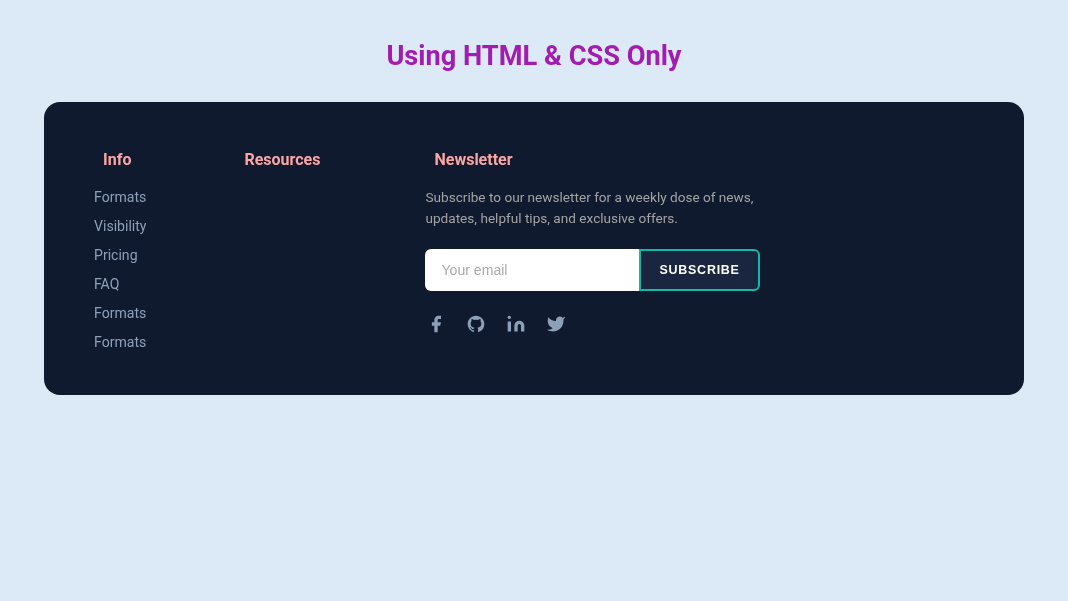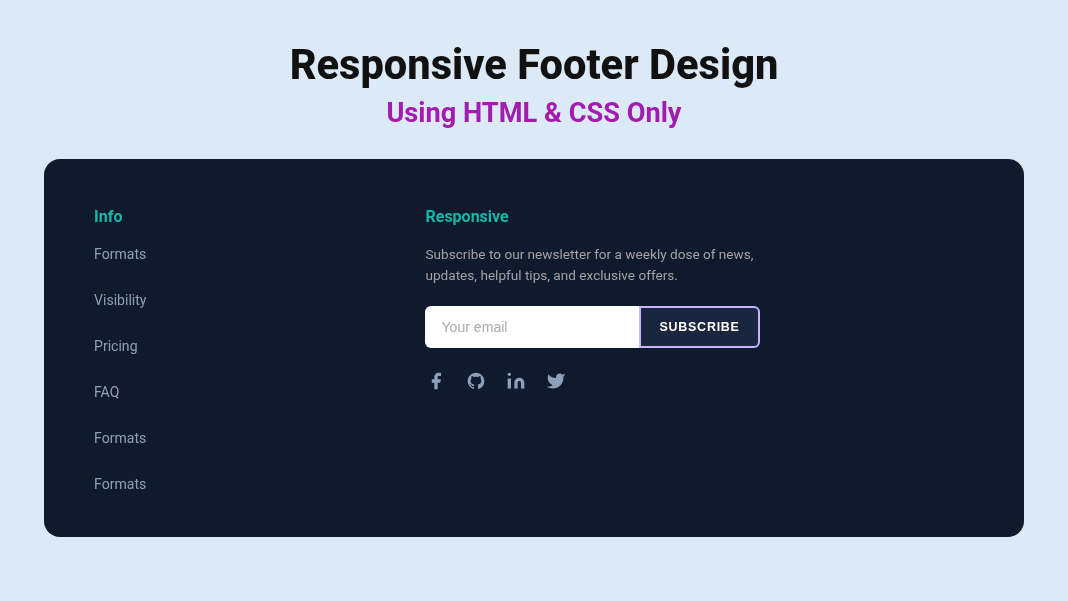--- a/index.html
+++ b/index.html
@@ -36,28 +36,29 @@
       color: #fff;
     }
     .footer-grid {
       display: grid;
       grid-template-columns: 1fr 1.4fr 1.2fr 1.6fr;
       gap: 20px;
     }
     .footer-col h3 {
       font-size: 1rem;
       font-weight: 700;
-      color: #14b8a6;
+      color: #fca5a5;
       margin-bottom: 18px;
+      margin-left: 9px;
     }
     .footer-col ul {
       list-style: none;
       display: flex;
       flex-direction: column;
-      gap: 27px;
+      gap: 10px;
     }
     .footer-col ul li a {
       color: #8da0b8;
       text-decoration: none;
       font-size: 0.88rem;
       transition: color 0.2s;
     }
     .newsletter-desc {
       color: #a3a3a3;
       font-size: 0.85rem;
@@ -79,21 +80,21 @@
       border-radius: 6px 0 0 6px;
       flex: 1;
       min-width: 0;
     }
     .newsletter-form input::placeholder {
       color: #aaa;
     }
     .newsletter-form button {
       background: #1a2540;
       color: #fff;
-      border: 2px solid #c4b5fd;
+      border: 2px solid #14b8a6;
       padding: 12px 18px;
       font-size: 0.78rem;
       font-weight: 700;
       letter-spacing: 0.06em;
       cursor: pointer;
       border-radius: 0 6px 6px 0;
       white-space: nowrap;
     }
     .social-icons {
       display: flex;
@@ -112,45 +113,45 @@
     .social-icon svg {
       width: 20px;
       height: 20px;
       fill: #8da0b8;
     }
   </style>
 </head>
 <body>
 
 <div class="header">
-  <h1>Responsive Footer Design</h1>
   <h2>Using HTML &amp; CSS Only</h2>
 </div>
 
 <div class="footer-container">
   <div class="footer-grid">
 
     <div class="footer-col">
       <h3>Info</h3>
       <ul>
         <li><a href="#">Formats</a></li>
         <li><a href="#">Visibility</a></li>
         <li><a href="#">Pricing</a></li>
         <li><a href="#">FAQ</a></li>
         <li><a href="#">Formats</a></li>
         <li><a href="#">Formats</a></li>
       </ul>
     </div>
 
 
     <div class="footer-col">
+      <h3>Resources</h3>
     </div>
 
     <div class="footer-col">
-      <h3>Responsive</h3>
+      <h3>Newsletter</h3>
       <p class="newsletter-desc">Subscribe to our newsletter for a weekly dose of news, updates, helpful tips, and exclusive offers.</p>
       <div class="newsletter-form">
         <input type="email" placeholder="Your email" style="">
         <button>SUBSCRIBE</button>
       </div>
       <div class="social-icons">
 
         <span class="social-icon">
           <svg viewBox="0 0 24 24" xmlns="http://www.w3.org/2000/svg">
             <path d="M18 2h-3a5 5 0 0 0-5 5v3H7v4h3v8h4v-8h3l1-4h-4V7a1 1 0 0 1 1-1h3z"></path>

